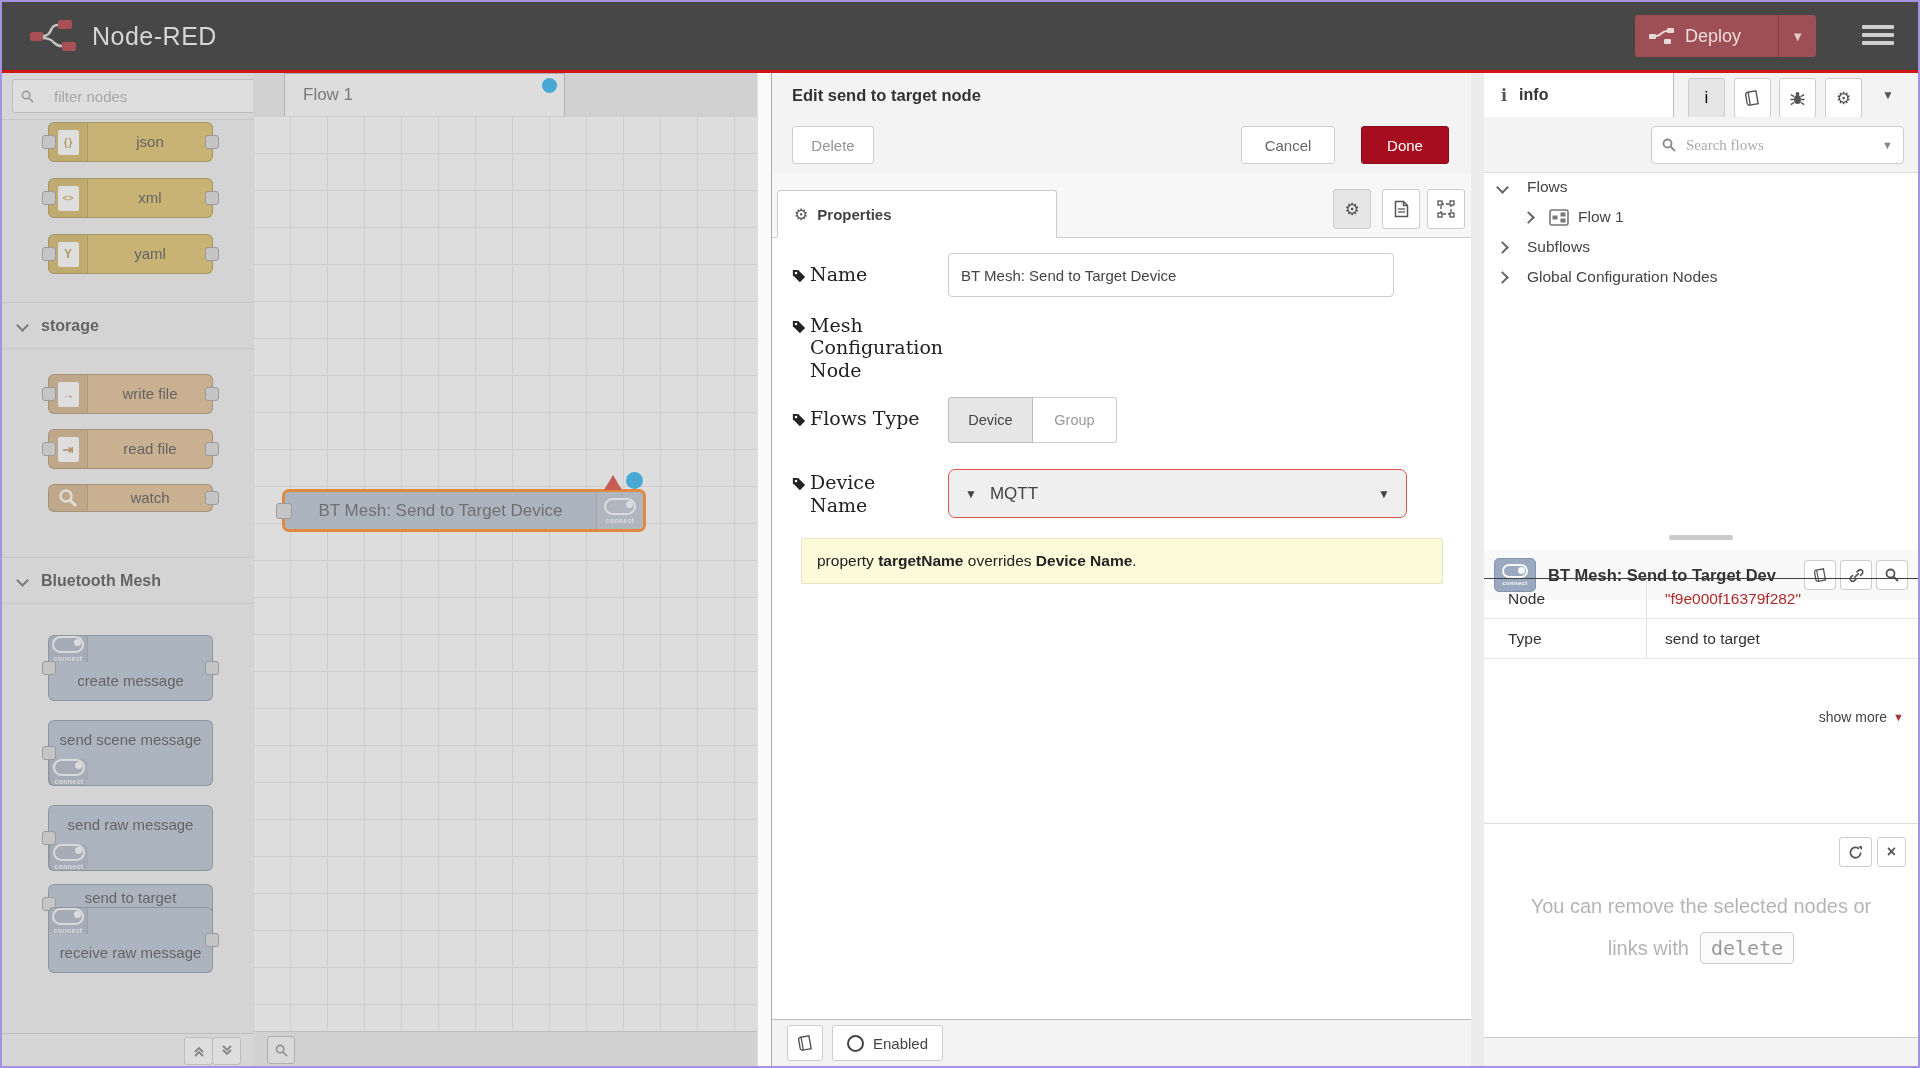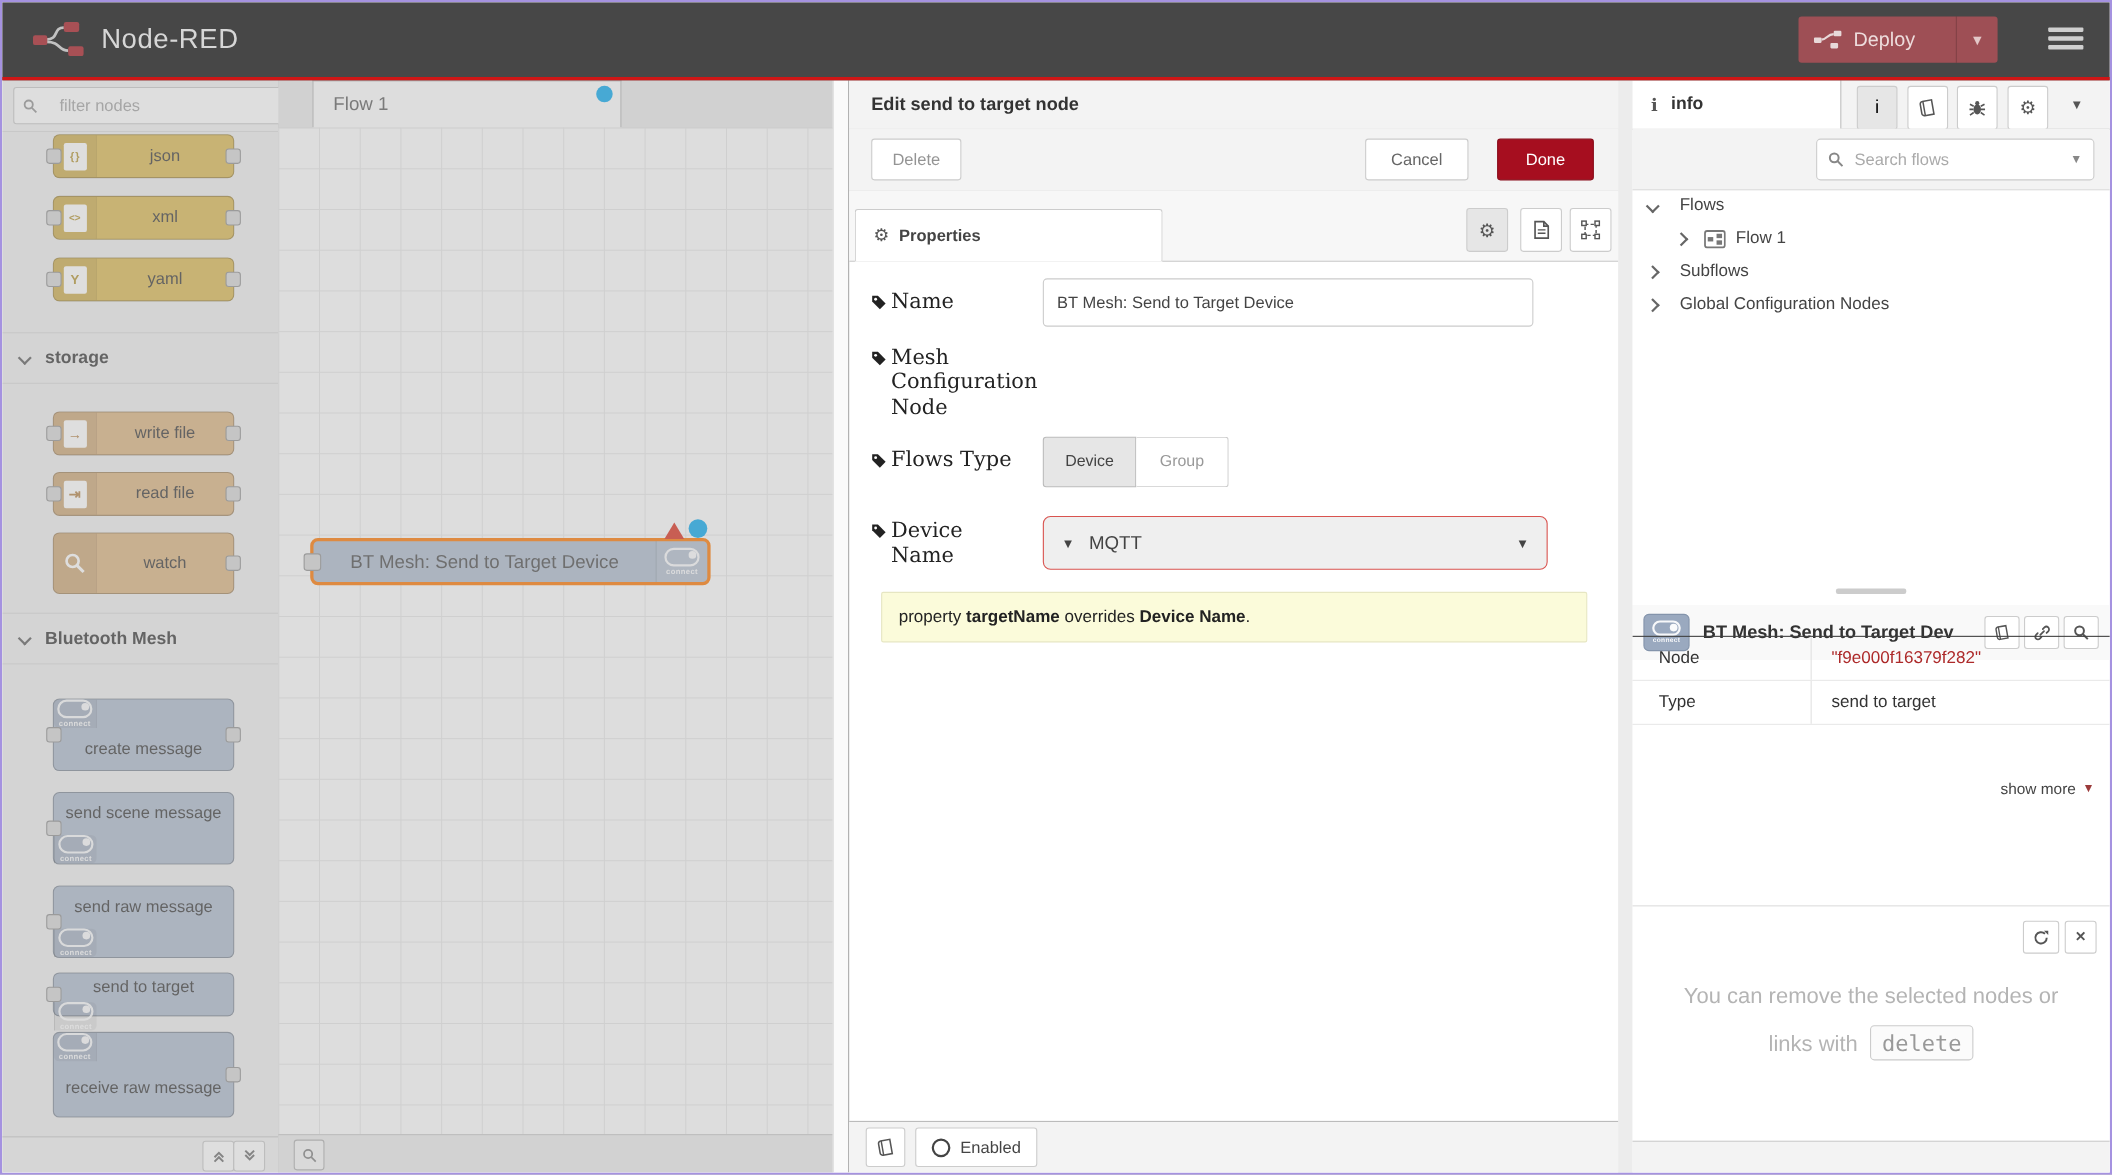--- a/index.html
+++ b/index.html
@@ -139,21 +139,21 @@
   .sb-tabbar{position:absolute;top:0;left:0;right:0;height:44px;background:#f3f3f3;border-bottom:1px solid #bbb;}
   .sb-tab{position:absolute;left:0;top:0;width:190px;height:44px;background:#fff;border-right:1px solid #bbb;
     box-sizing:border-box;display:flex;align-items:center;padding-left:17px;font-size:16px;font-weight:bold;color:#333;}
   .sb-tab .ii{font-family:"DejaVu Serif",serif;font-weight:bold;font-size:16px;color:#555;margin-right:12px;}
   .sb-btn{position:absolute;top:5px;width:37px;height:40px;}
   .sb-btn.active{background:#e6e6e6;}
   .sb-search{position:absolute;top:44px;left:0;right:0;height:55px;background:#f3f3f3;border-bottom:1px solid #ddd;}
   .sb-search .box{position:absolute;right:14px;top:9px;width:253px;height:38px;background:#fff;border:1px solid #ccc;
     border-radius:4px;box-sizing:border-box;display:flex;align-items:center;padding:0 10px;}
   .sb-search input{border:none;outline:none;flex:1;font-size:15px;color:#555;margin-left:8px;background:transparent;
-    font-family:Liberation Sans, sans-serif;min-width:0;}
+    font-family:Liberation Serif, serif;min-width:0;}
   .sb-search input::placeholder{color:#aaa;}
   .tree{position:absolute;top:99px;left:0;right:0;}
   .trow{display:flex;align-items:center;height:30px;font-size:15.5px;color:#444;}
   .tchev{display:inline-block;width:7px;height:7px;border-top:2px solid #666;border-right:2px solid #666;}
   .tchev.right{transform:rotate(45deg);}
   .tchev.down{transform:rotate(135deg);}
   .splitter-handle{position:absolute;top:462px;left:50%;margin-left:-32px;width:64px;height:5px;background:#ccc;border-radius:2px;}
   .ninfo-hdr{position:absolute;top:477px;left:0;right:0;height:50px;background:#f9f9f9;display:flex;
     align-items:center;padding:0 10px;box-sizing:border-box;}
   .ninfo-icon{width:40px;height:32px;background:#9aa9bf;border:1px solid #8494ab;border-radius:5px;
@@ -261,21 +261,21 @@
         <span class="port r"></span>
       </div>
       <div class="pnode c-storage" style="top:310px;height:40px">
         <span class="port l"></span>
         <div class="ibox l">
             <span class="ficon" style="font-size:13px;color:#b98b54">⇥</span>
           </div>
         <div class="lbl">read file</div>
         <span class="port r"></span>
       </div>
-      <div class="pnode c-storage" style="top:365px;height:56px">
+      <div class="pnode c-storage" style="top:365px;height:28px">
         <div class="ibox l">
           <svg width="20" height="20" viewBox="0 0 20 20">
               <circle cx="8" cy="8" r="5.5" stroke="#fff" stroke-width="2.4" fill="none"></circle>
               <line x1="12.2" y1="12.2" x2="18" y2="18" stroke="#fff" stroke-width="2.8"></line>
             </svg>
         </div>
         <div class="lbl">watch</div>
         <span class="port r"></span>
       </div>
 
@@ -310,21 +310,21 @@
           </div>
       </div>
       <div class="pnode c-mesh" style="top:765px;height:40px">
         <span class="port l"></span>
         <div class="lbl">send to target</div>
         <div class="ibox r">
             <span class="toggle"></span>
             <span class="toggle-lbl">connect</span>
           </div>
       </div>
-      <div class="pnode c-mesh" style="top:819px;height:78px">
+      <div class="pnode c-mesh" style="top:788px;height:66px">
         <div class="ibox l">
             <span class="toggle"></span>
             <span class="toggle-lbl">connect</span>
           </div>
         <div class="lbl">receive raw message</div>
         <span class="port r"></span>
       </div>
     </div>
     <div class="pal-foot">
       <div class="pf-btn" style="right:40px">

